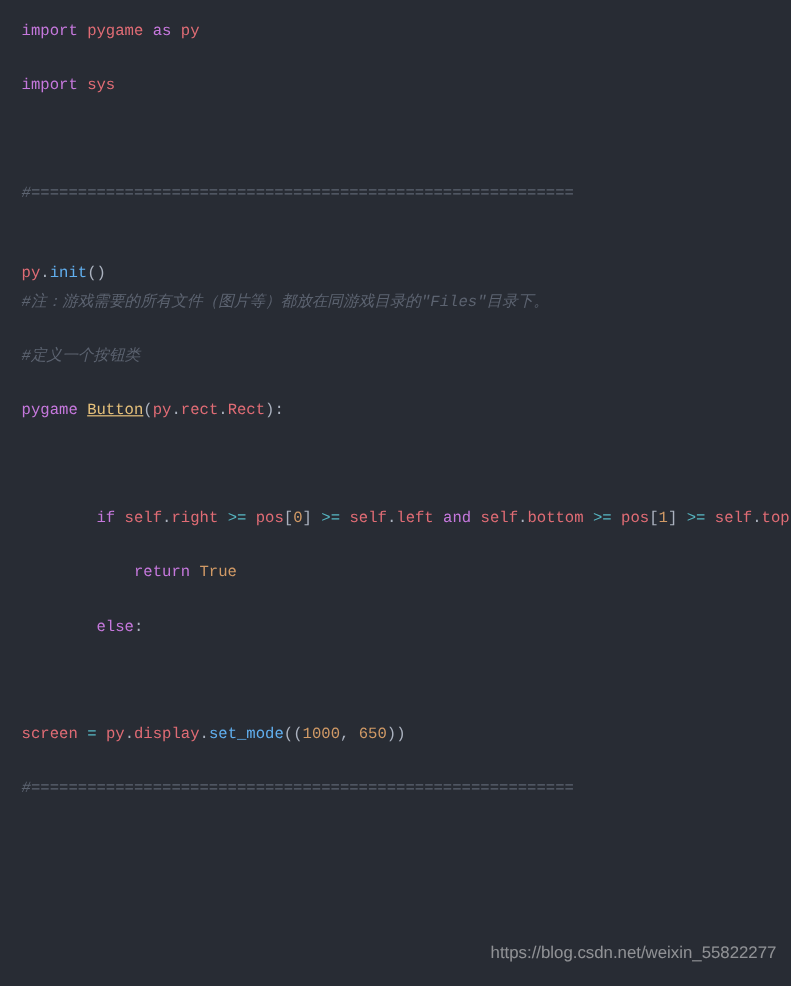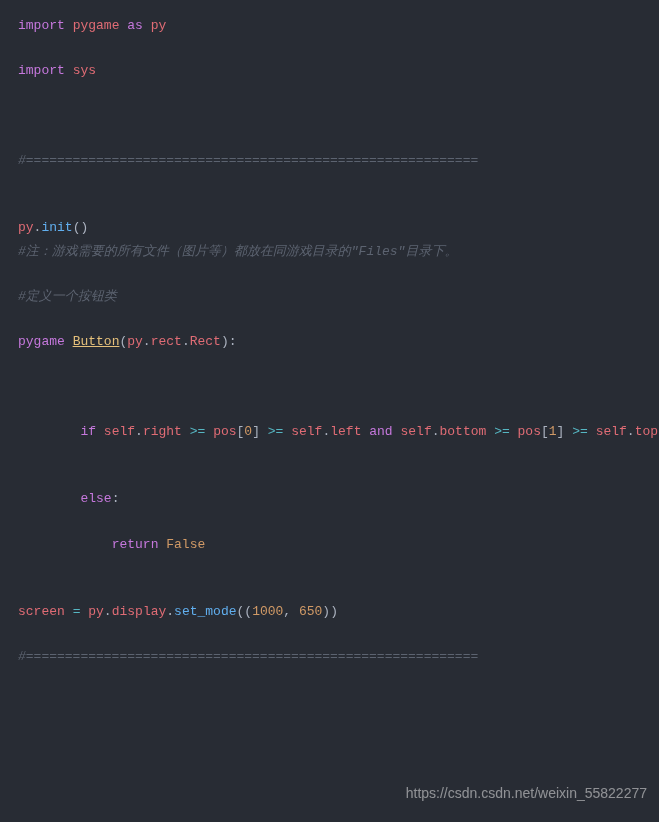--- a/index.html
+++ b/index.html
@@ -67,29 +67,29 @@
 <div class="blank"></div>
 
 
 <div class="blank"></div>
 
 <div class="blank"></div>
 
 <div class="line">        <span class="kw-purple">if</span> <span class="kw-red">self</span><span class="default">.</span><span class="kw-red">right</span> <span class="kw-cyan">&gt;=</span> <span class="kw-red">pos</span><span class="default">[</span><span class="kw-orange">0</span><span class="default">]</span> <span class="kw-cyan">&gt;=</span> <span class="kw-red">self</span><span class="default">.</span><span class="kw-red">left</span> <span class="kw-purple">and</span> <span class="kw-red">self</span><span class="default">.</span><span class="kw-red">bottom</span> <span class="kw-cyan">&gt;=</span> <span class="kw-red">pos</span><span class="default">[</span><span class="kw-orange">1</span><span class="default">]</span> <span class="kw-cyan">&gt;=</span> <span class="kw-red">self</span><span class="default">.</span><span class="kw-red">top</span><span class="default">:</span></div>
 <div class="blank"></div>
 
+<div class="line">            <span class="kw-purple">return</span> <span class="kw-orange">True</span></div>
 <div class="blank"></div>
 
 <div class="line">        <span class="kw-purple">else</span><span class="default">:</span></div>
 <div class="blank"></div>
 
-<div class="line">            <span class="kw-purple">return</span> <span class="kw-orange">False</span></div>
 <div class="blank"></div>
 <div class="blank"></div>
 
 <div class="line"><span class="kw-red">screen</span> <span class="kw-cyan">=</span> <span class="kw-red">py</span><span class="default">.</span><span class="kw-red">display</span><span class="default">.</span><span class="kw-blue">set_mode</span><span class="default">((</span><span class="kw-orange">1000</span><span class="default">, </span><span class="kw-orange">650</span><span class="default">))</span></div>
 <div class="blank"></div>
 
 <div class="line comment">#==========================================================</div>
 
 </div>
 
-<div class="watermark">https://csdn.csdn.net/weixin_55822277</div>
+<div class="watermark">https://blog.csdn.net/weixin_55822277</div>
 
 </body></html>

